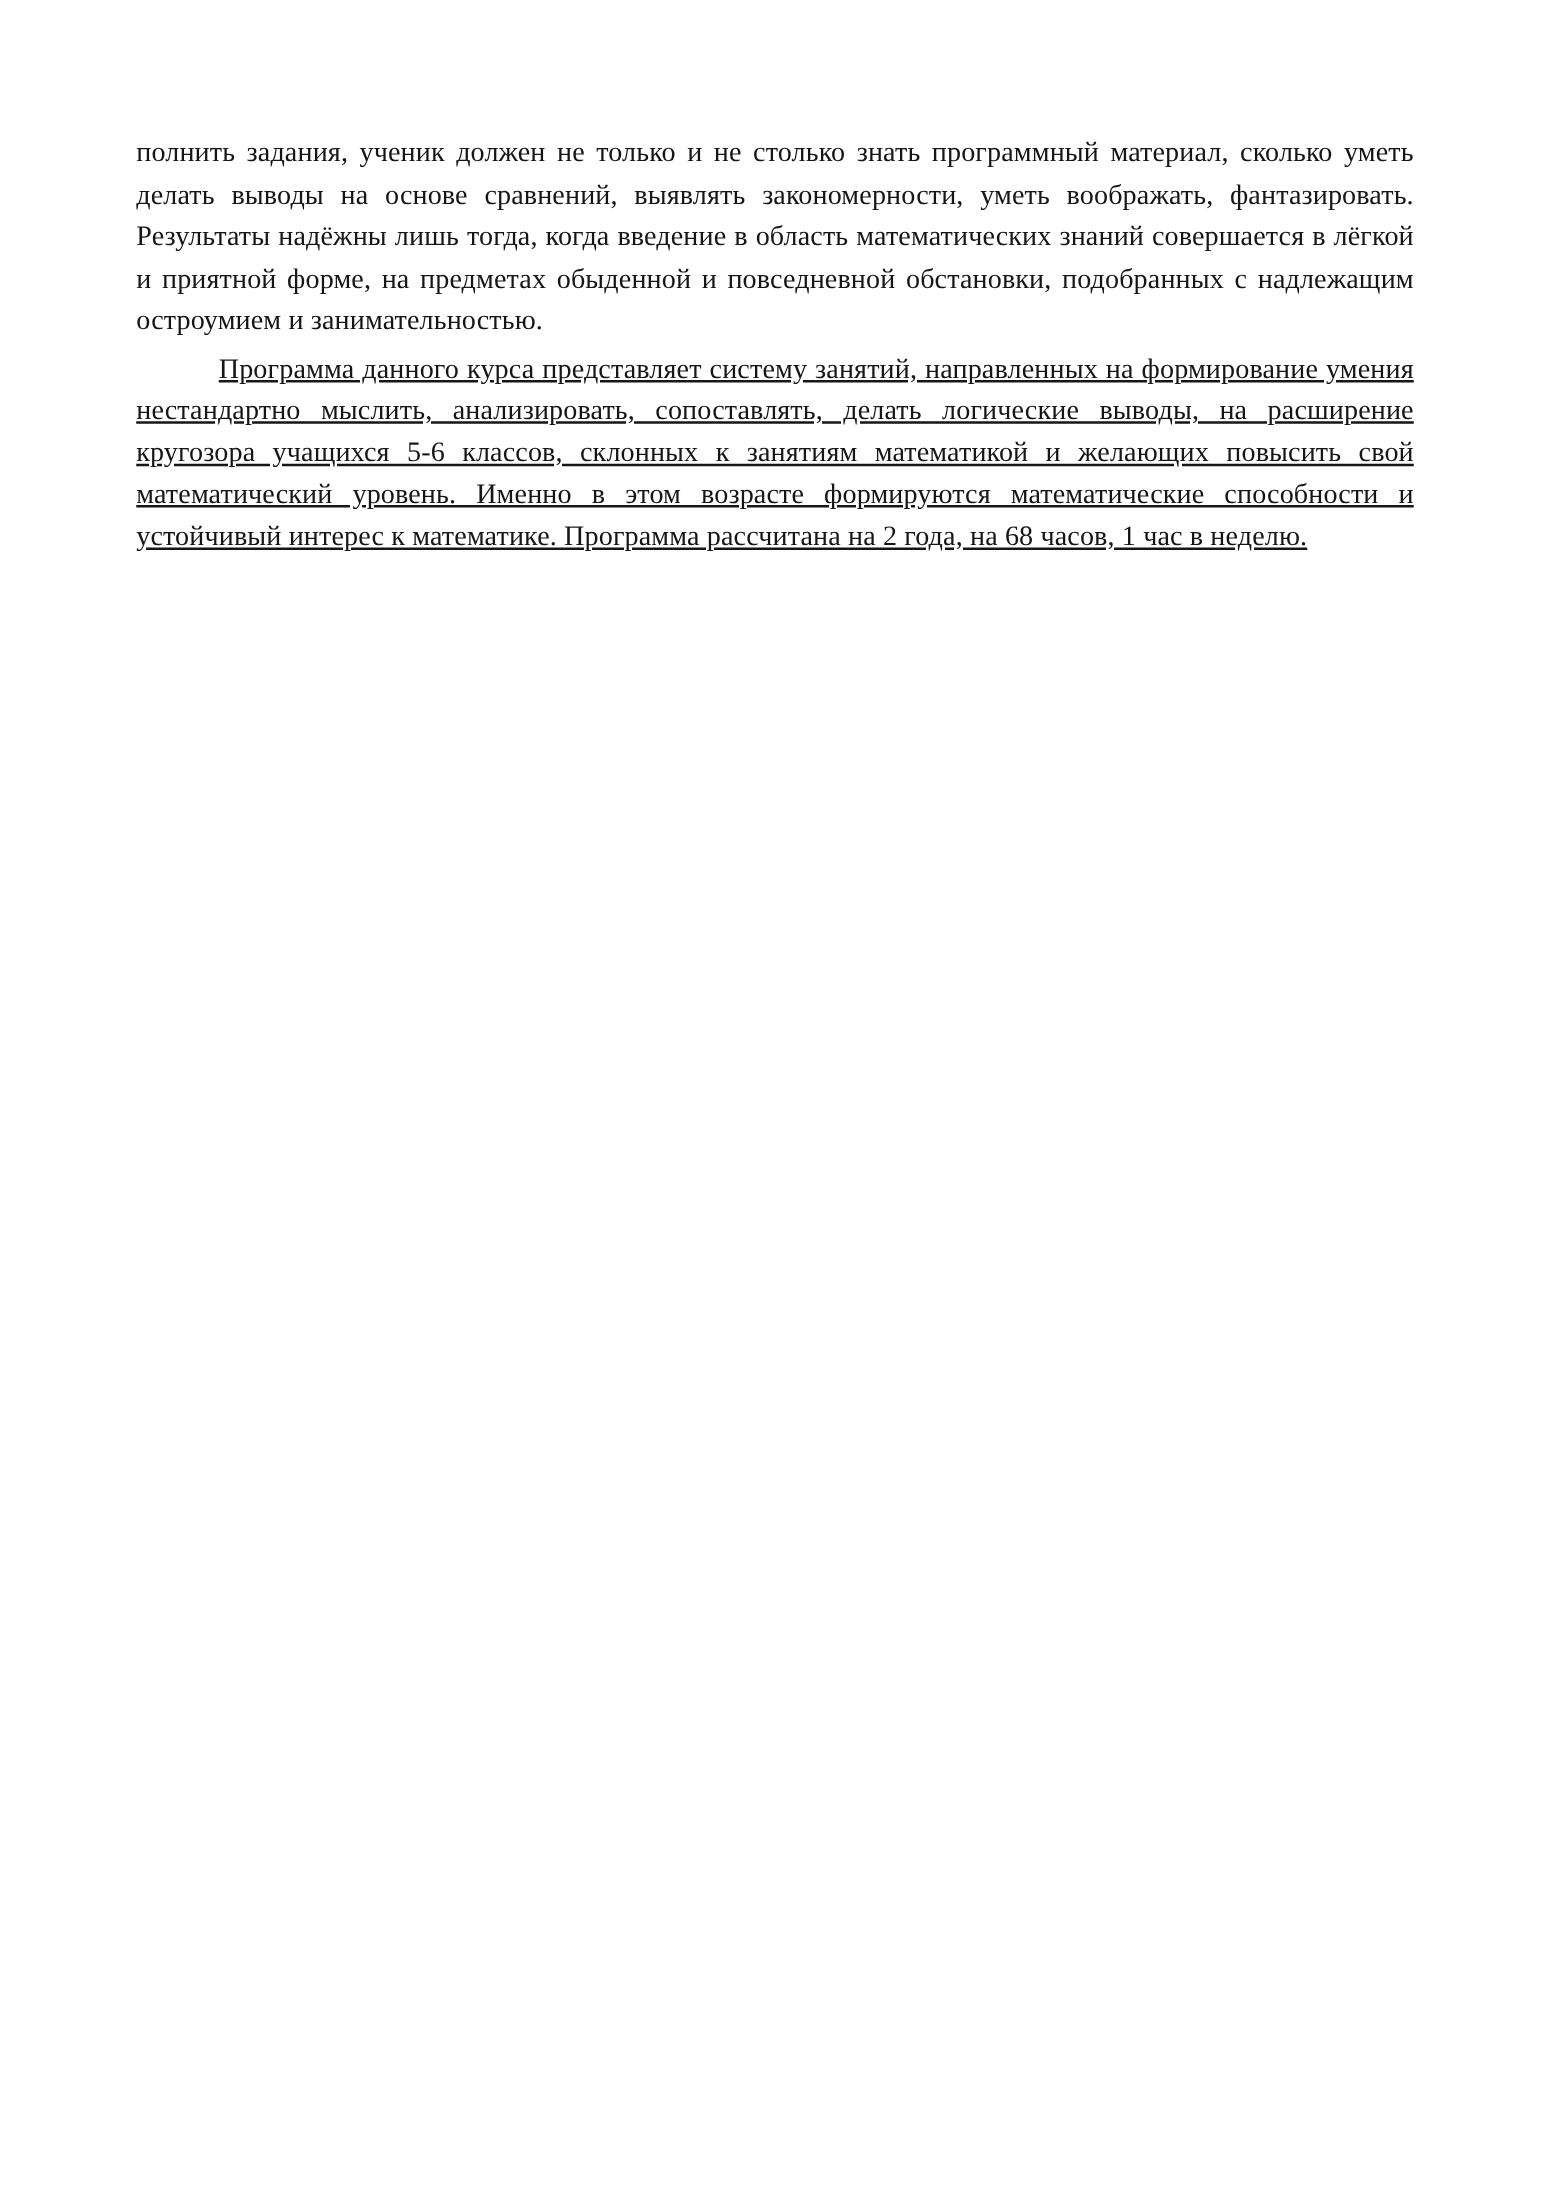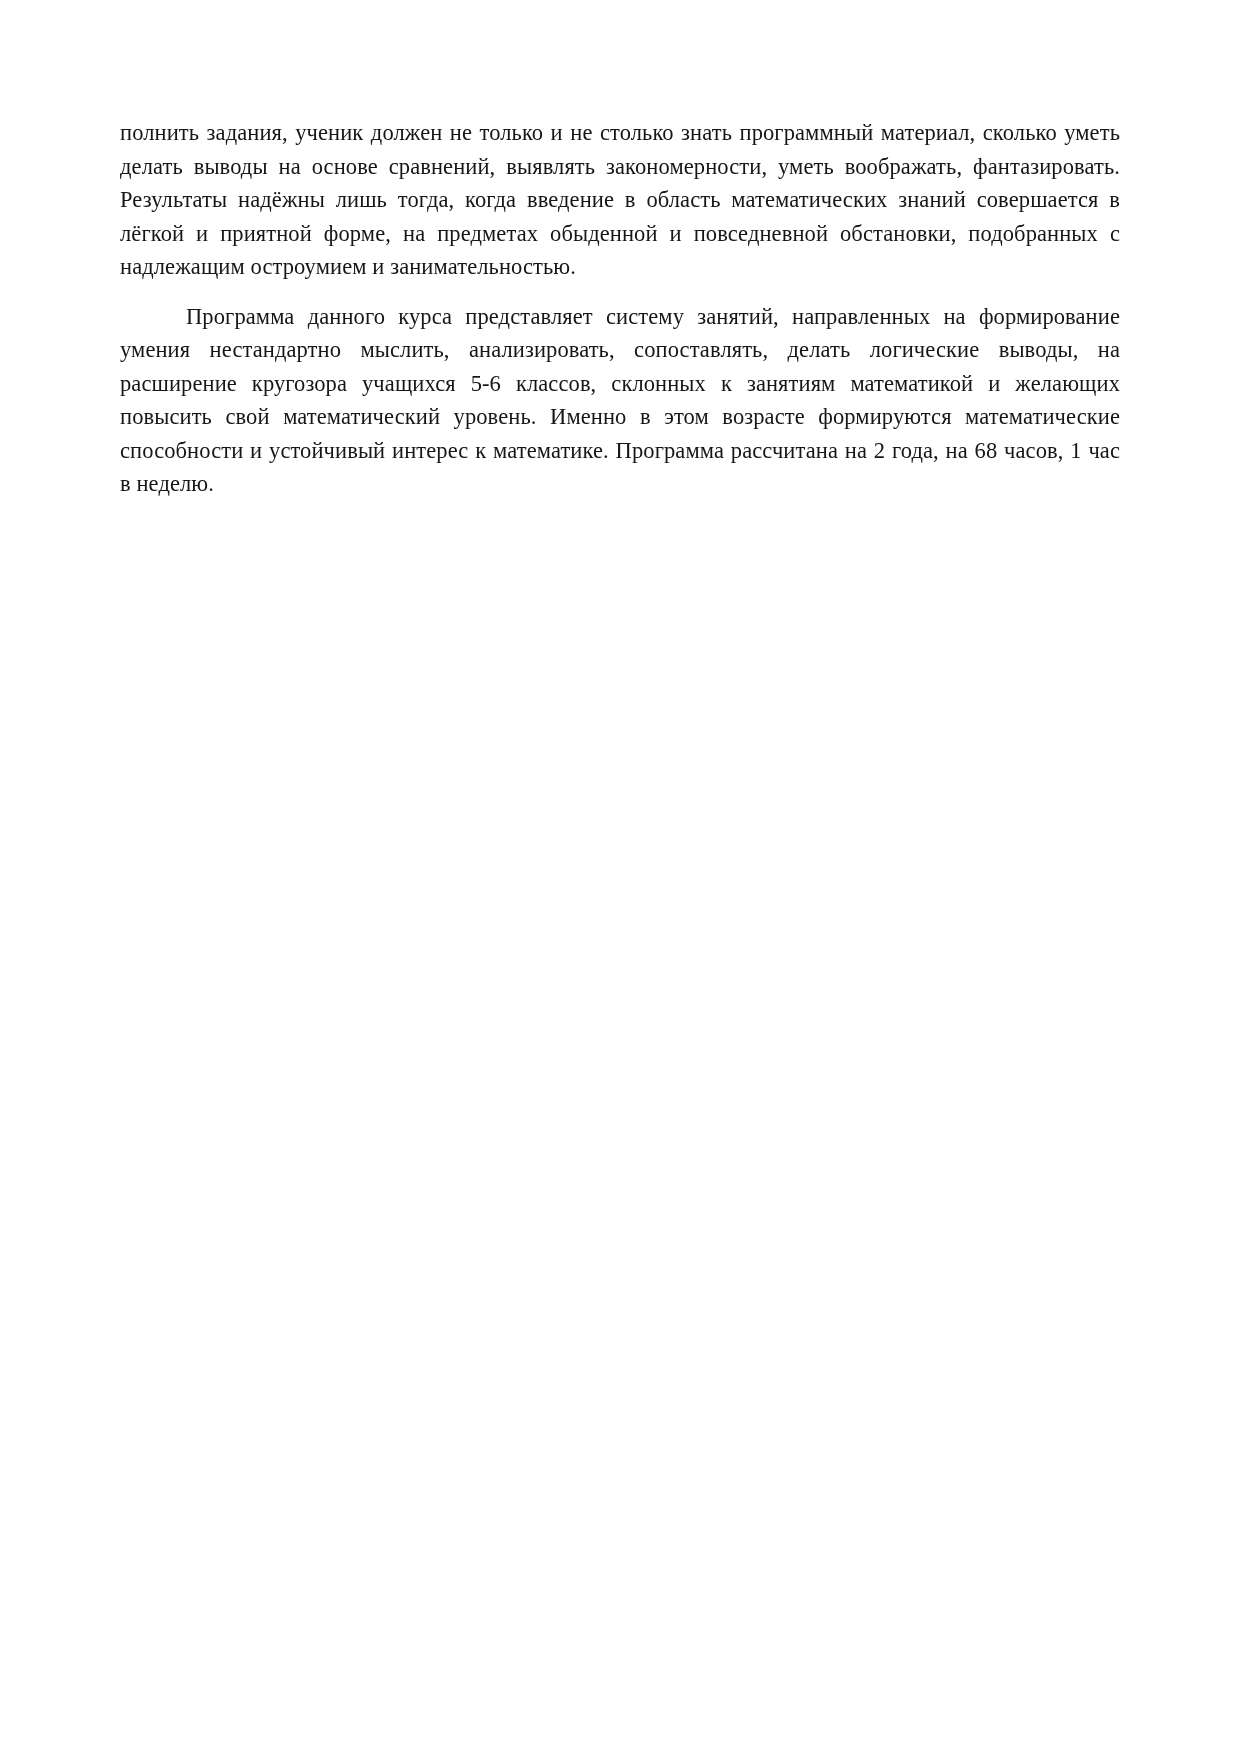--- a/index.html
+++ b/index.html
@@ -23,36 +23,37 @@
     height: 1754px;
     background: #ffffff;
   }
   .content {
     position: absolute;
     left: 104px;
     top: 100px;
     width: 1032px;
   }
   .para {
-    margin: 16px;
+    margin: 5px;
     font-size: 22.5px;
     line-height: 33.5px;
     text-align: justify;
     text-justify: inter-word;
     color: #161616;
     letter-spacing: 0.1px;
   }
   .para.first-block {
     text-indent: 0;
   }
   .para.indented {
     text-indent: 66px;
   }
   .para + .para {
     margin-top: 0px;
+    text-decoration: underline;
   }
 </style>
 </head>
 <body>
 
 <div class="page">
   <div class="content">
     <p class="para first-block">полнить задания, ученик должен не только и не столько знать программный материал, сколько уметь делать выводы на основе сравнений, выявлять закономерности, уметь воображать, фантазировать. Результаты надёжны лишь тогда, когда введение в область математических знаний совершается в лёгкой и приятной форме, на предметах обыденной и повседневной обстановки, подобранных с надлежащим остроумием и занимательностью.</p>
     <p class="para indented">Программа данного курса представляет систему занятий, направленных на формирование умения нестандартно мыслить, анализировать, сопоставлять, делать логические выводы, на расширение кругозора учащихся 5-6 классов, склонных к занятиям математикой и желающих повысить свой математический уровень. Именно в этом возрасте формируются математические способности и устойчивый интерес к математике. Программа рассчитана на 2 года, на 68 часов, 1 час в неделю.</p>
   </div>

